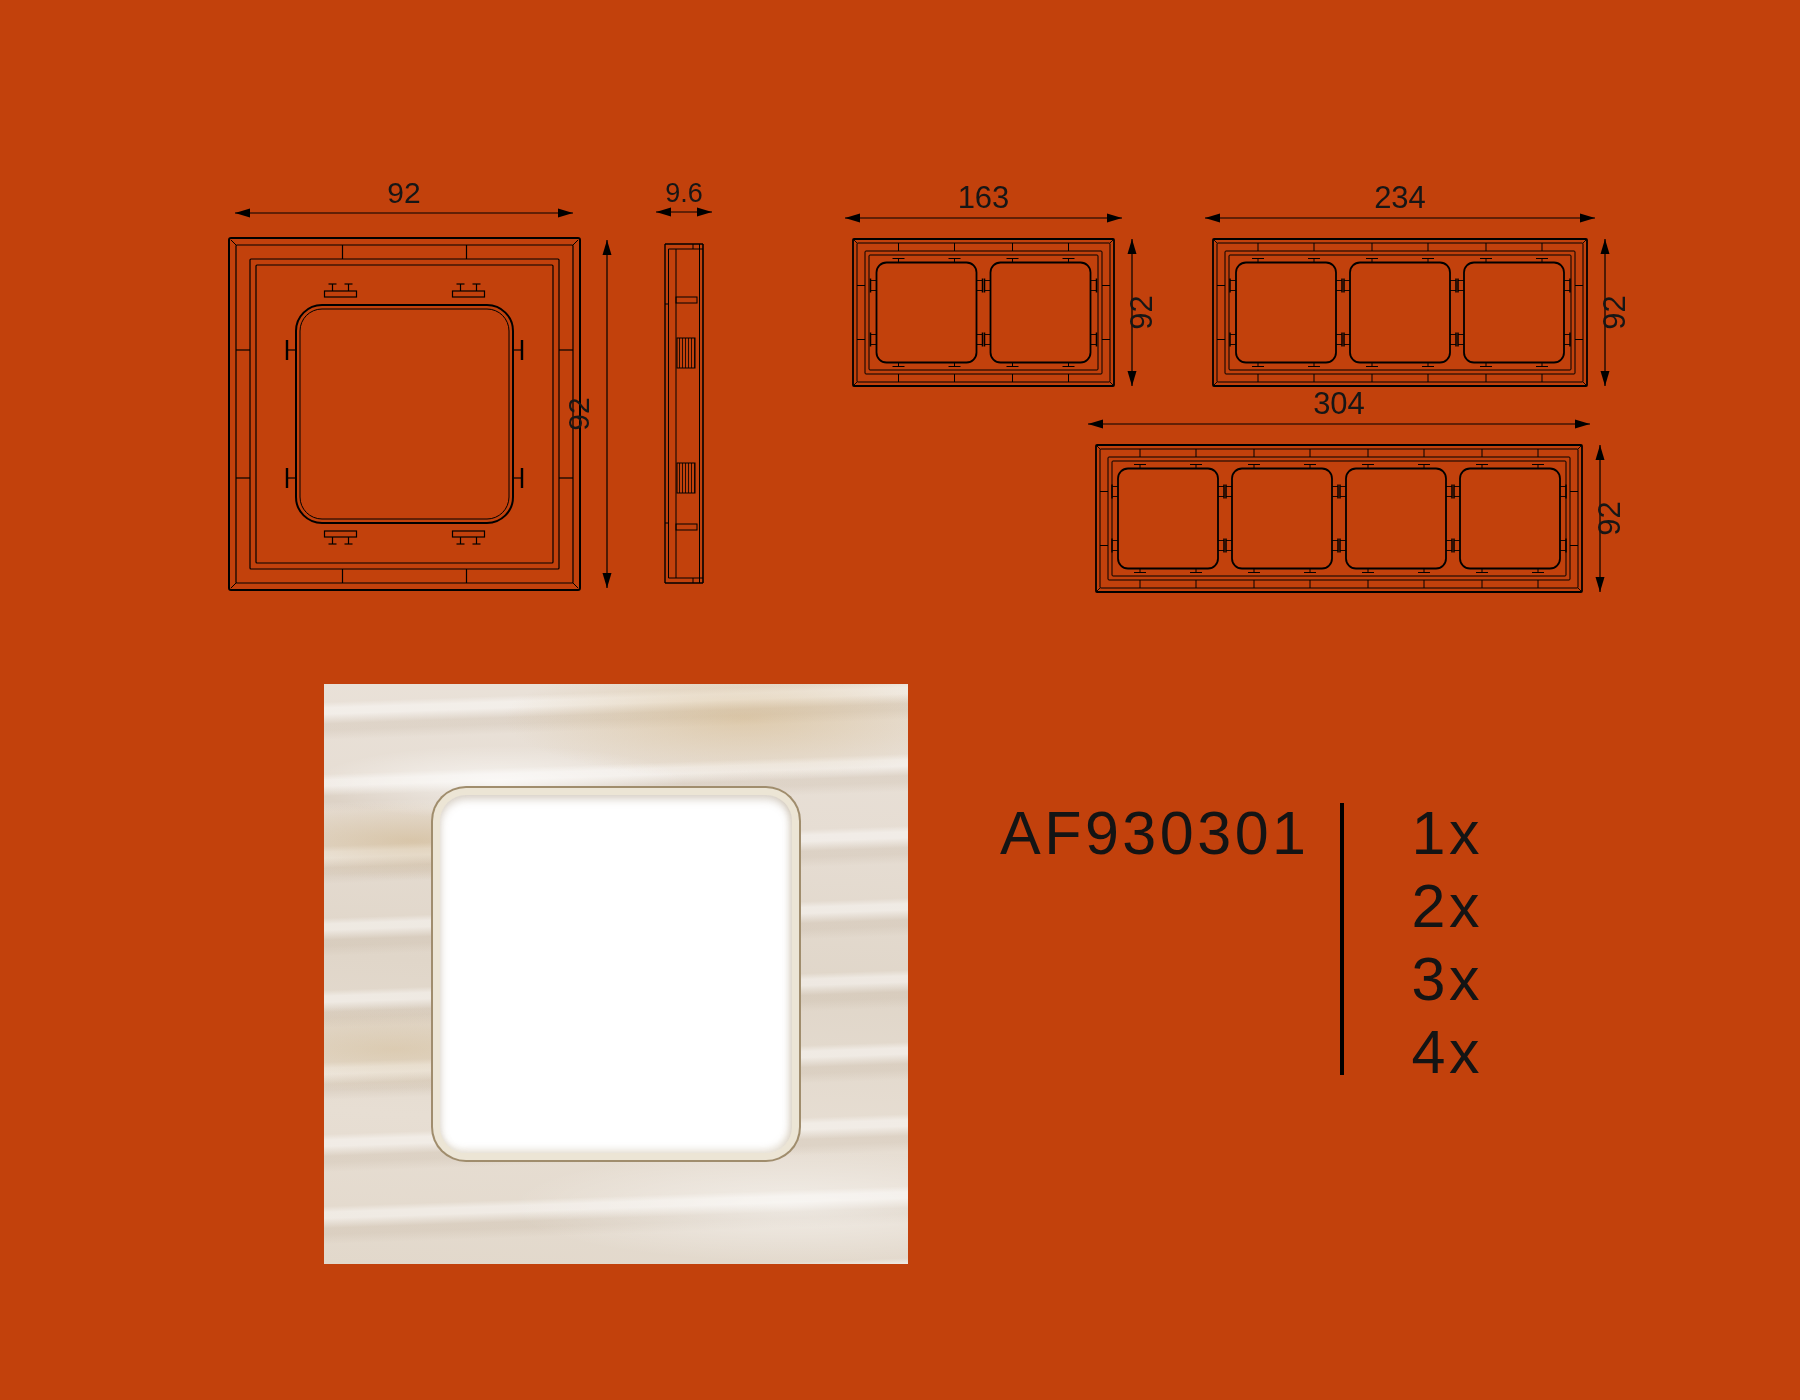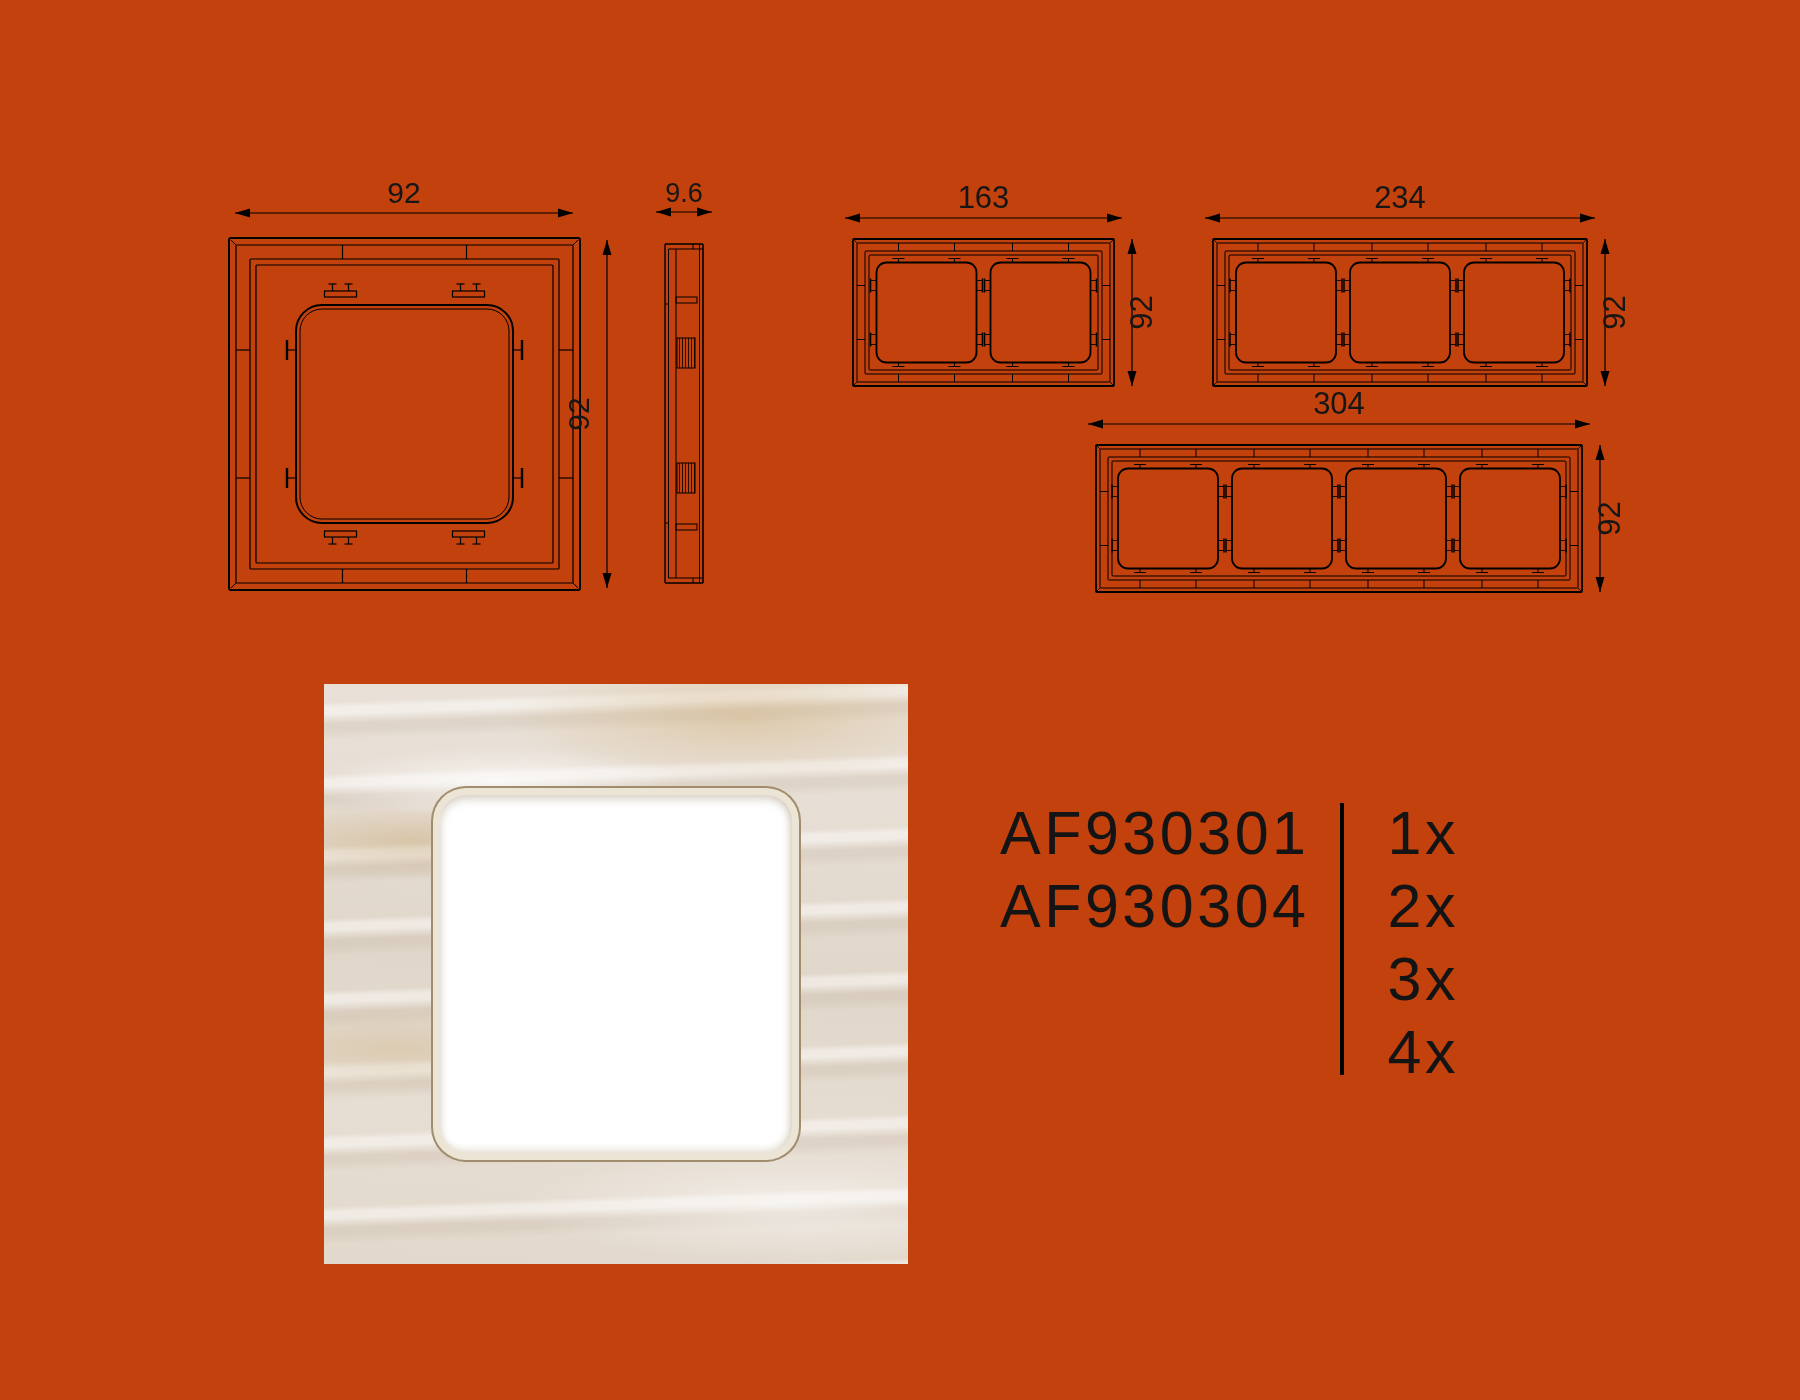--- a/index.html
+++ b/index.html
@@ -29,21 +29,21 @@
       inset 0 4px 8px rgba(140,118,88,.35),
       inset -3px -4px 6px rgba(214,204,184,.45);}
 
   
   .codes{position:absolute;left:1000px;top:797px;display:flex;align-items:flex-start;}
   .col{display:flex;flex-direction:column;}
   .codes-col{width:312px;}
   .code-row{height:72.8px;display:flex;align-items:center;
             font-size:61px;color:#141414;letter-spacing:3.5px;white-space:nowrap;}
   .codes-divider{width:3.5px;height:272px;background:#000;margin:6px 0 0 28px;flex:none;}
-  .qty-col{margin-left:44px;}
+  .qty-col{margin-left:68px;}
 </style>
 </head>
 <body>
 
 <div class="canvas">
 
   <svg id="drawings" width="1800" height="660" viewBox="0 0 1800 660">
     <defs>
       <pattern id="hatch" width="3" height="3" patternUnits="userSpaceOnUse">
         <path d="M1.5,0 V3" stroke="#000" stroke-width="0.8"></path>
@@ -421,21 +421,20 @@
       </g>
     </svg>
 
   <div class="photo">
     <div class="opening"></div>
   </div>
 
   <div class="codes">
     <div class="col codes-col" id="codes-col">
         <div class="code-row">AF930301</div>
-        <div class="code-row">AF930304</div>
       </div>
     <div class="codes-divider"></div>
     <div class="col qty-col" id="qty-col">
         <div class="code-row">1x</div>
         <div class="code-row">2x</div>
         <div class="code-row">3x</div>
         <div class="code-row">4x</div>
       </div>
   </div>
 

